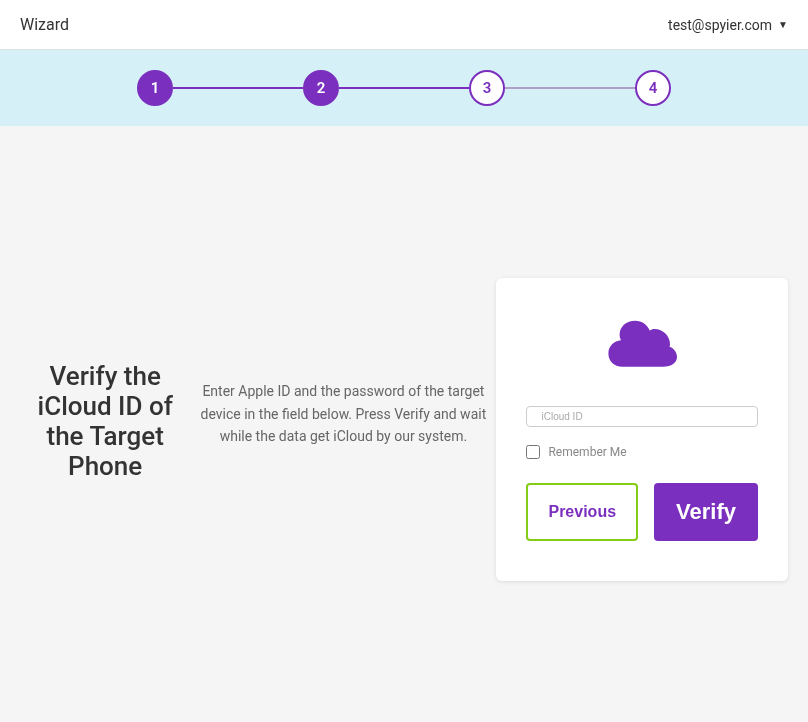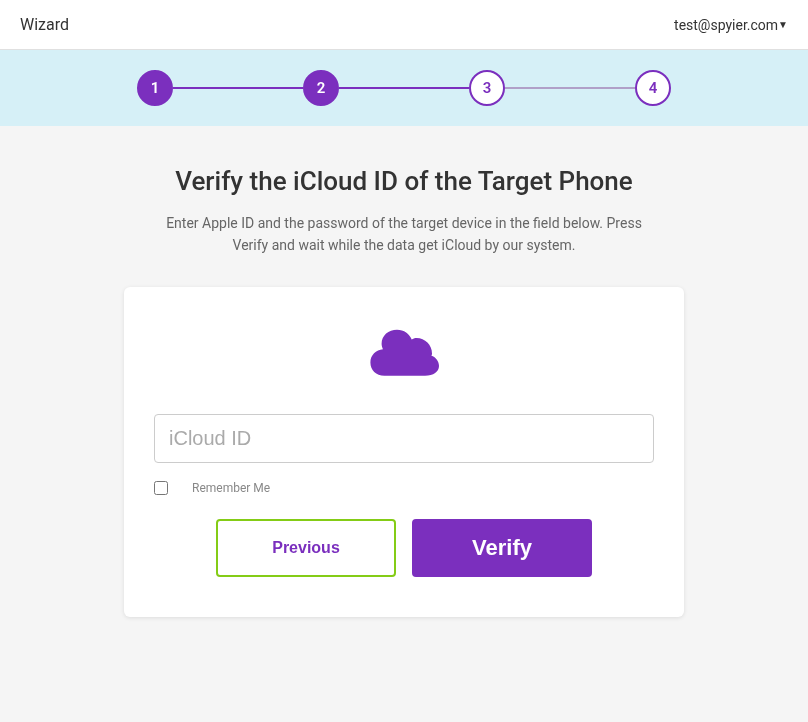--- a/index.html
+++ b/index.html
@@ -30,21 +30,21 @@
 
     .header-title {
       font-size: 16px;
       font-weight: 400;
       color: #333;
     }
 
     .header-user {
       display: flex;
       align-items: center;
-      gap: 0;
+      gap: 6px;
       font-size: 14px;
       color: #333;
       cursor: pointer;
     }
 
     .header-user .chevron {
       font-size: 10px;
       color: #333;
     }
 
@@ -95,21 +95,21 @@
     }
 
     .step-line.inactive {
       background: #b0a0c8;
     }
 
     
     .main-content {
       flex: 1;
       display: flex;
-      flex-direction: column;
+      flex-direction: row;
       align-items: center;
       padding: 40px 20px 30px;
       background: #f5f5f5;
     }
 
     .page-title {
       font-size: 26px;
       font-weight: 500;
       color: #333;
       text-align: center;
@@ -148,38 +148,38 @@
     }
 
     
     .input-group {
       width: 100%;
       margin-bottom: 16px;
     }
 
     .form-input {
       width: 100%;
-      padding: 12px 14px;
+      padding: 4px 14px;
       border: 1px solid #ccc;
       border-radius: 4px;
-      font-size: 20px;
+      font-size: 10px;
       color: #14532d;
       outline: none;
     }
 
     .form-input::placeholder {
       color: #aaa;
     }
 
     
     .remember-me {
       width: 100%;
       display: flex;
       align-items: center;
-      gap: 24px;
+      gap: 8px;
       margin-bottom: 24px;
       margin-top: 2px;
     }
 
     .remember-me input[type="checkbox"] {
       width: 14px;
       height: 14px;
       cursor: pointer;
     }
 

